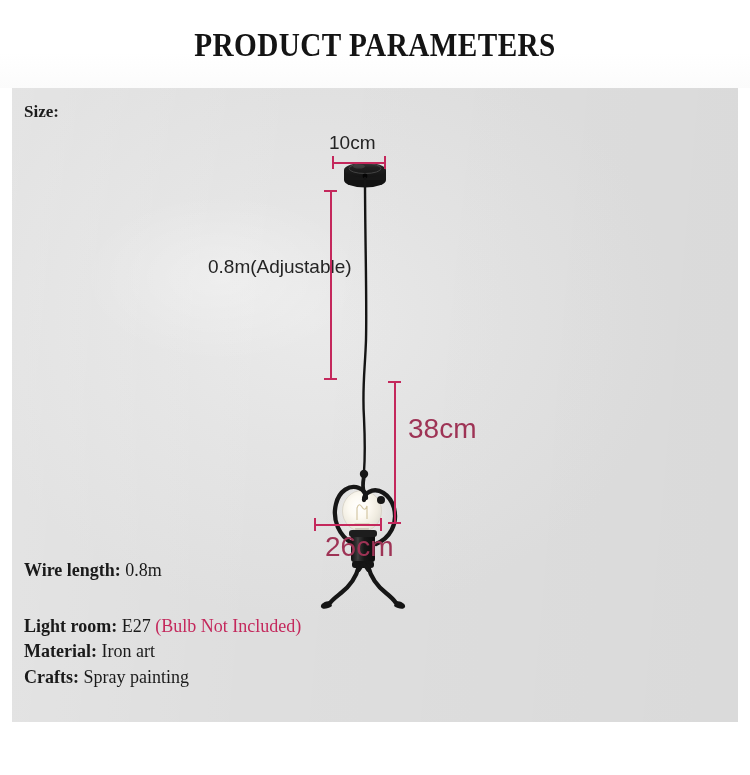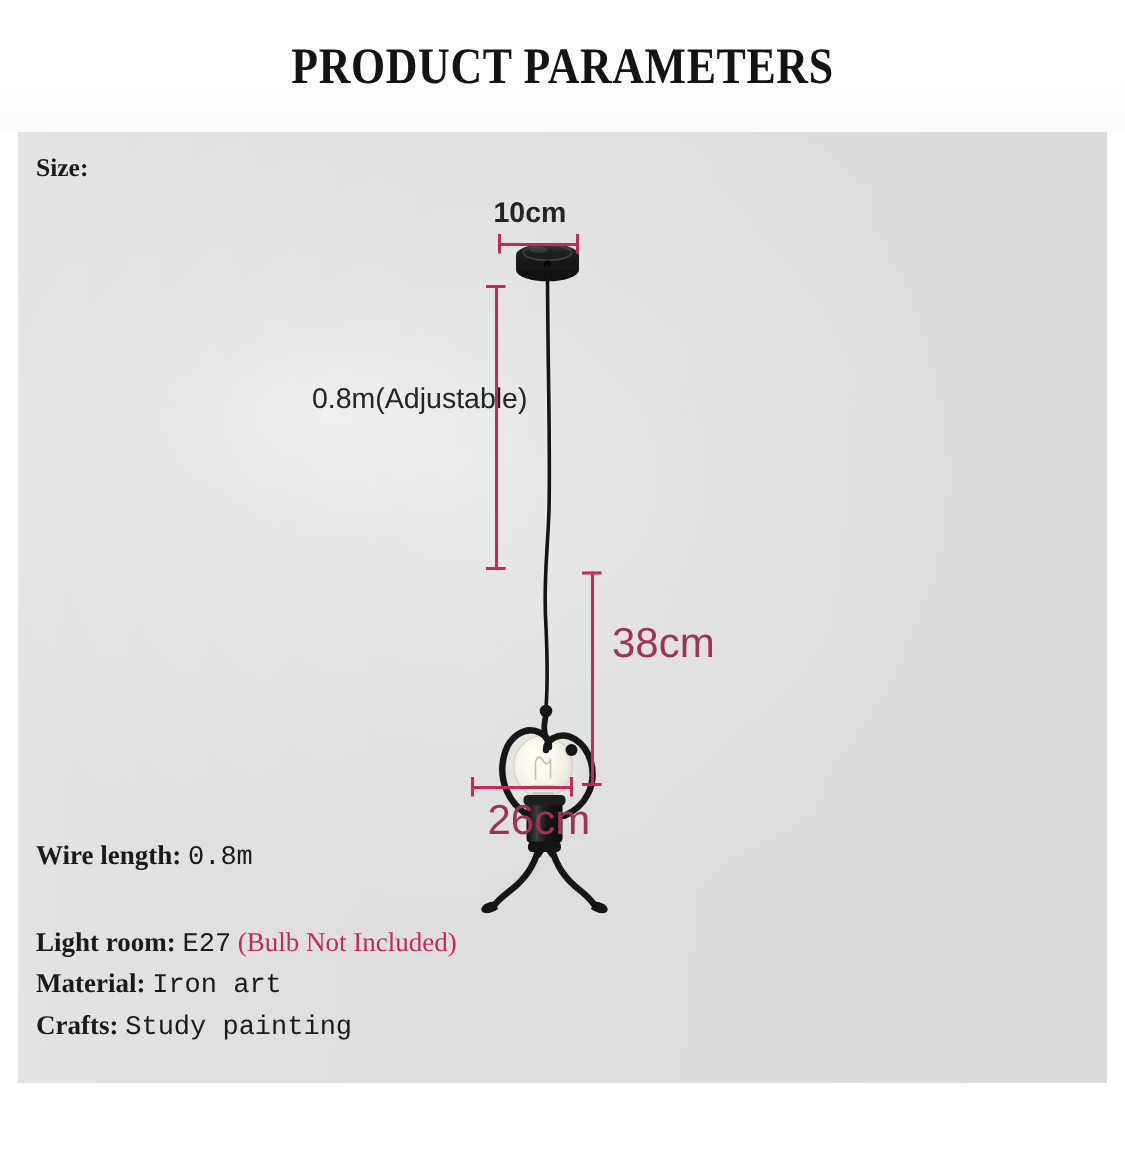--- a/index.html
+++ b/index.html
@@ -109,21 +109,21 @@
     left: 12px;
     top: 470px;
     width: 690px;
     font-family: "Liberation Serif", serif;
     font-size: 18px;
     color: #1a1a1a;
     line-height: 1.42;
   }
   .spec-row { white-space: nowrap; }
   .spec-key { font-weight: bold; }
-  .spec-val { font-weight: normal; font-family: Liberation Mono, monospace; }
+  .spec-val { font-weight: normal; }
   .spec-note { color: #c4285c; margin-top: 12px; }
   #spec-wire { margin-bottom: 30px; }
 </style>
 </head>
 <body>
 
 <div id="header">
   <div id="page-title">PRODUCT PARAMETERS</div>
 </div>
 
@@ -206,21 +206,21 @@
       <path d="M351 476 L347 482" stroke-width="3.6"></path>
       <path d="M352 476 L356 482" stroke-width="3.6"></path>
     </g>
     <g>
       <path d="M318 513 C313 513, 308 516, 309 519 C310 522, 316 521, 320 518 Z" fill="#141414"></path>
       <path d="M384 513 C389 513, 394 516, 393 519 C392 522, 386 521, 382 518 Z" fill="#141414"></path>
     </g>
   </svg>
 
   <div>
-    <div class="dim-text dark" style="left:317px; top:44px;font-weight:bold;">10cm</div>
+    <div class="dim-text dark" style="left:317px; top:44px;">10cm</div>
     <div class="dim-line-h" style="left:320px; top:74px; width:54px;"></div>
     <div class="dim-tick-v" style="left:320px; top:68px;"></div>
     <div class="dim-tick-v" style="left:372px; top:68px;"></div>
   </div>
 
   <div>
     <div class="dim-text dark" style="left:155px; top:168px;margin-left:41px;">0.8m(Adjustable)</div>
     <div class="dim-line-v" style="left:318px; top:102px; height:190px;"></div>
     <div class="dim-tick-h" style="left:312px; top:102px;"></div>
     <div class="dim-tick-h" style="left:312px; top:290px;"></div>
@@ -249,16 +249,16 @@
       <span class="spec-key">Light room:</span>
       <span class="spec-val">E27</span>
       <span class="spec-note">(Bulb Not Included)</span>
     </div>
     <div class="spec-row">
       <span class="spec-key">Material:</span>
       <span class="spec-val">Iron art</span>
     </div>
     <div class="spec-row">
       <span class="spec-key">Crafts:</span>
-      <span class="spec-val">Study painting</span>
+      <span class="spec-val">Spray painting</span>
     </div>
   </div>
 </div>
 
 </body></html>

